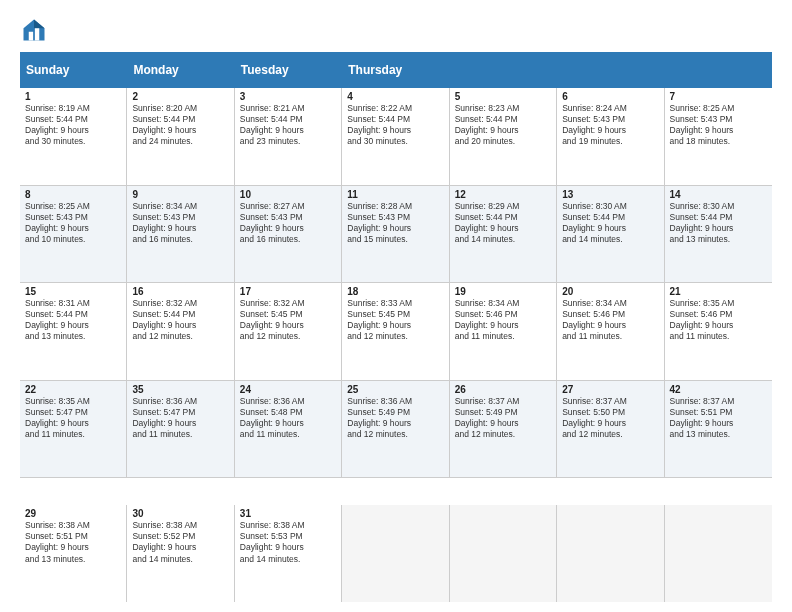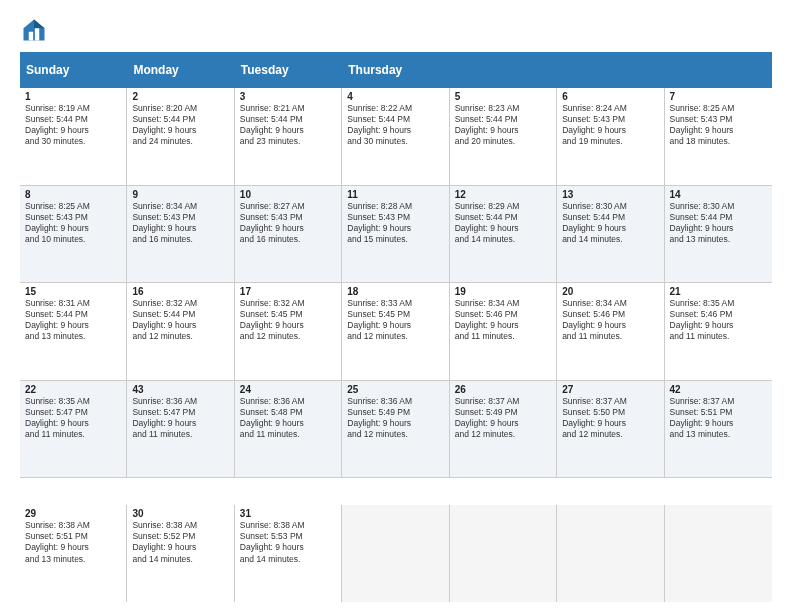--- a/index.html
+++ b/index.html
@@ -306,21 +306,21 @@
         </div>
         <div class="cal-row">
           <div class="cal-cell">
             <span class="day-num">22</span>
             <span class="cell-line">Sunrise: 8:35 AM</span>
             <span class="cell-line">Sunset: 5:47 PM</span>
             <span class="cell-line">Daylight: 9 hours</span>
             <span class="cell-line">and 11 minutes.</span>
           </div>
           <div class="cal-cell">
-            <span class="day-num">43</span>
+            <span class="day-num">35</span>
             <span class="cell-line">Sunrise: 8:36 AM</span>
             <span class="cell-line">Sunset: 5:47 PM</span>
             <span class="cell-line">Daylight: 9 hours</span>
             <span class="cell-line">and 11 minutes.</span>
           </div>
           <div class="cal-cell">
             <span class="day-num">24</span>
             <span class="cell-line">Sunrise: 8:36 AM</span>
             <span class="cell-line">Sunset: 5:48 PM</span>
             <span class="cell-line">Daylight: 9 hours</span>

